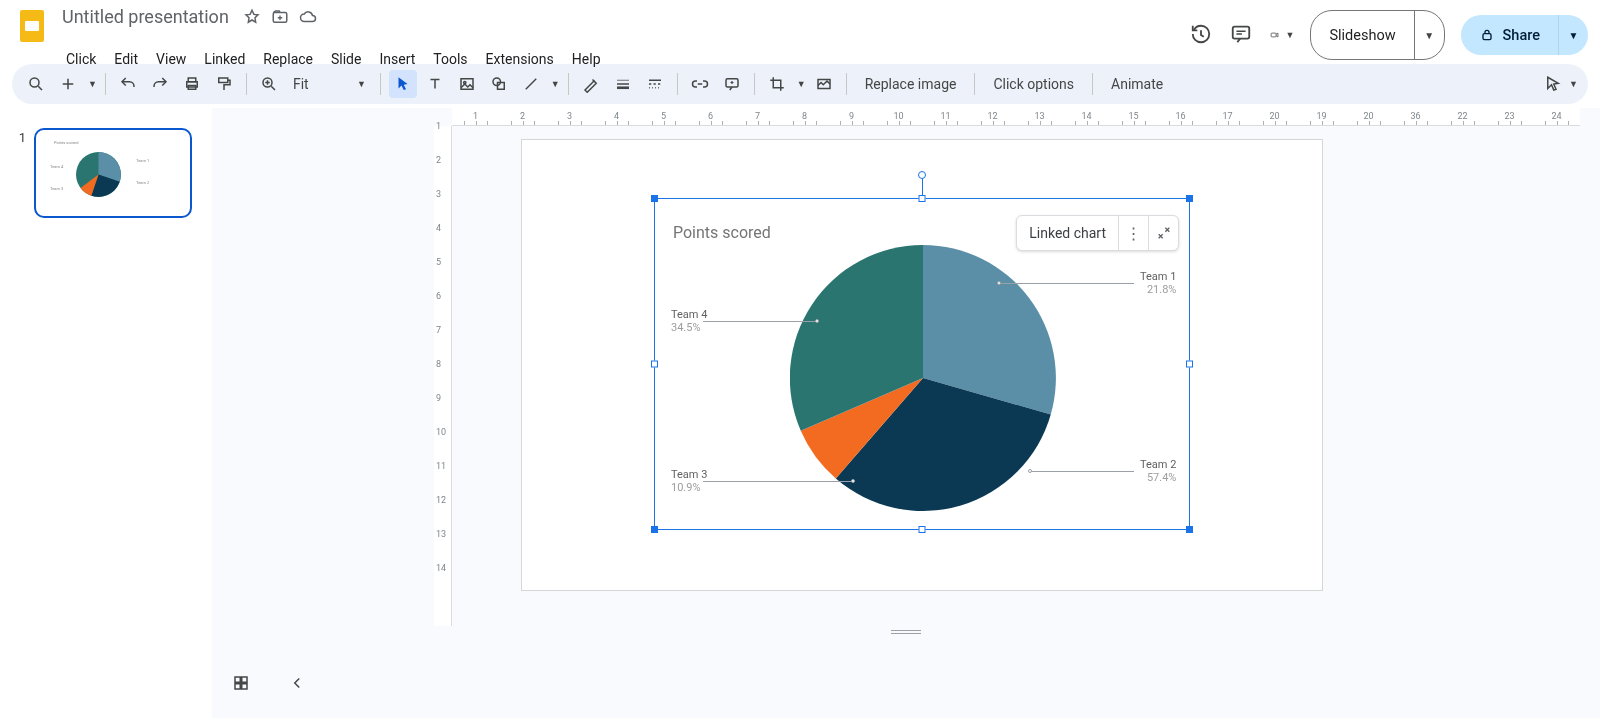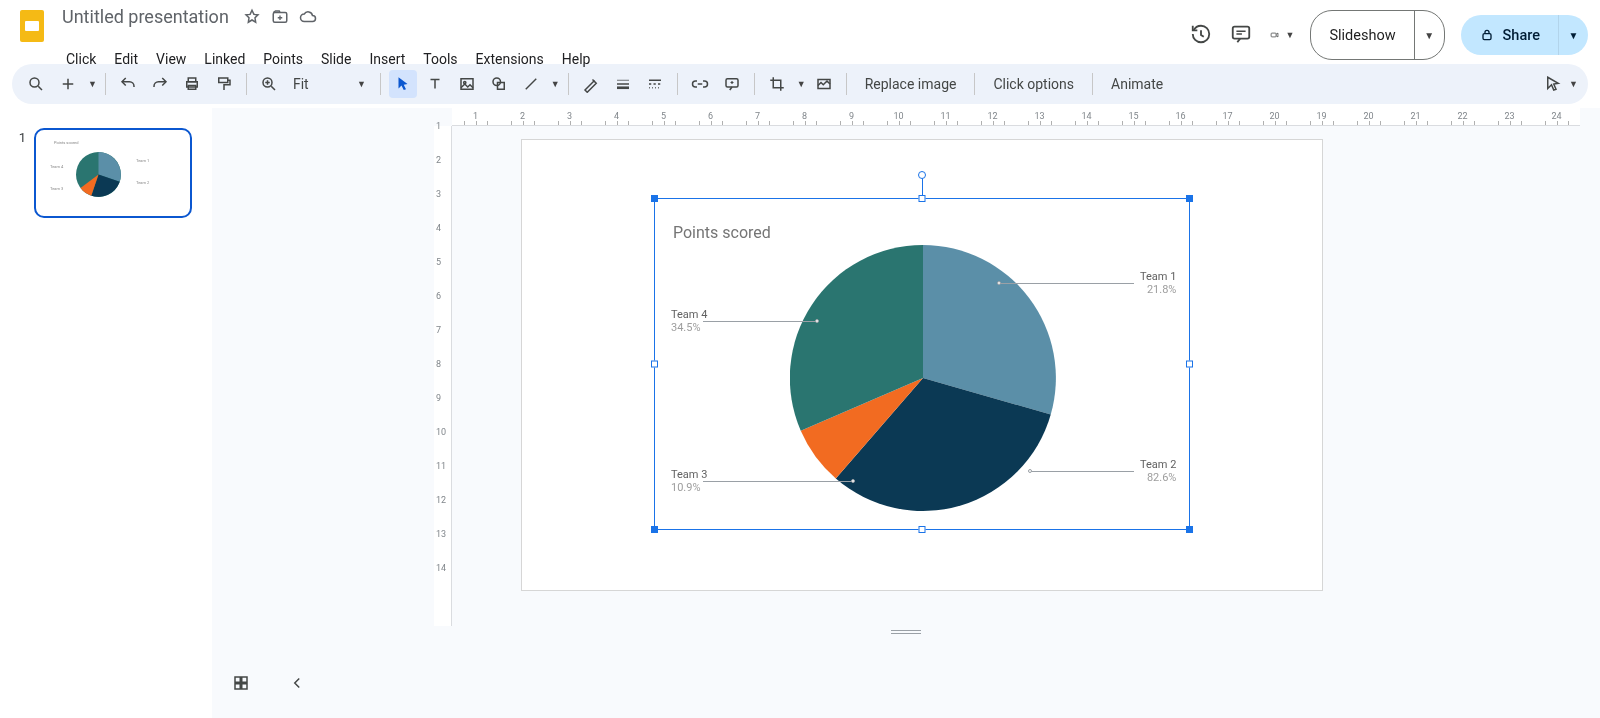--- a/index.html
+++ b/index.html
@@ -112,21 +112,21 @@
               <path d="M7 18a5 5 0 010-10 6 6 0 0111 2 4 4 0 010 8H7z"></path>
             </svg>
           </span>
       </div>
     </div>
     <div class="menubar">
       <span class="menu-item">Click</span>
       <span class="menu-item">Edit</span>
       <span class="menu-item">View</span>
       <span class="menu-item">Linked</span>
-      <span class="menu-item">Points</span>
+      <span class="menu-item">Replace</span>
       <span class="menu-item">Slide</span>
       <span class="menu-item">Insert</span>
       <span class="menu-item">Tools</span>
       <span class="menu-item">Extensions</span>
       <span class="menu-item">Help</span>
     </div>
   </div>
   <div class="docbar-right">
     <span class="hdr-icon">
         <svg viewBox="0 0 24 24" fill="none" stroke="#444746" stroke-width="2">
@@ -446,21 +446,21 @@
           <span class="rtick-sub" style="left: 50%;"></span>
           <span class="rtick-sub" style="left: 75%;"></span>
         </div>
         <div class="rtick">
           <span class="rtick-h">20</span>
           <span class="rtick-sub" style="left: 25%;"></span>
           <span class="rtick-sub" style="left: 50%;"></span>
           <span class="rtick-sub" style="left: 75%;"></span>
         </div>
         <div class="rtick">
-          <span class="rtick-h">21</span>
+          <span class="rtick-h">36</span>
           <span class="rtick-sub" style="left: 25%;"></span>
           <span class="rtick-sub" style="left: 50%;"></span>
           <span class="rtick-sub" style="left: 75%;"></span>
         </div>
         <div class="rtick">
           <span class="rtick-h">22</span>
           <span class="rtick-sub" style="left: 25%;"></span>
           <span class="rtick-sub" style="left: 50%;"></span>
           <span class="rtick-sub" style="left: 75%;"></span>
         </div>
@@ -530,39 +530,48 @@
         <span class="handle h-tr"></span>
         <span class="handle h-bl"></span>
         <span class="handle h-br"></span>
         <span class="handle hm h-tm"></span>
         <span class="handle hm h-bm"></span>
         <span class="handle hm h-ml"></span>
         <span class="handle hm h-mr"></span>
 
         <span class="chart-title">Points scored</span>
 
+        <div class="linked-pill">
+          <span class="lbl">Linked chart</span>
+          <span class="opt">⋮</span>
+          <span class="opt">
+              <svg width="16" height="16" viewBox="0 0 24 24" fill="none" stroke="#5f6368" stroke-width="2">
+                <path d="M14 4l6 6M20 4l-6 6M4 20l6-6M10 20l-6-6"></path>
+              </svg>
+            </span>
+        </div>
 
         <svg class="pie-holder" viewBox="0 0 100 100">
 
           <path d="M50 50 L50 0 A50 50 0 0 1 98.03 63.74 Z" fill="#5b8fa8"></path>
           <path d="M50 50 L98.03 63.74 A50 50 0 0 1 17.22 87.77 Z" fill="#0b3954"></path>
           <path d="M50 50 L17.22 87.77 A50 50 0 0 1 4.04 69.84 Z" fill="#f26b21"></path>
           <path d="M50 50 L4.04 69.84 A50 50 0 0 1 50 0 Z" fill="#2a7570"></path>
         </svg>
 
         <div class="leader" style="left:344px;top:84px;width:135px"></div>
         <div class="leader-dot" style="left:342px;top:82px"></div>
         <div class="datalabel" style="left:485px;top:71px;text-align:right">
           <span>Team 1</span><br><span class="pct">21.8%</span>
         </div>
 
         <div class="leader" style="left:375px;top:272px;width:104px"></div>
         <div class="leader-dot" style="left:373px;top:270px"></div>
         <div class="datalabel" style="left:485px;top:259px;text-align:right">
-          <span>Team 2</span><br><span class="pct">82.6%</span>
+          <span>Team 2</span><br><span class="pct">57.4%</span>
         </div>
 
         <div class="leader" style="left:48px;top:282px;width:150px"></div>
         <div class="leader-dot" style="left:196px;top:280px"></div>
         <div class="datalabel" style="left:16px;top:269px">
           <span>Team 3</span><br><span class="pct">10.9%</span>
         </div>
 
         <div class="leader" style="left:48px;top:122px;width:114px"></div>
         <div class="leader-dot" style="left:160px;top:120px"></div>

